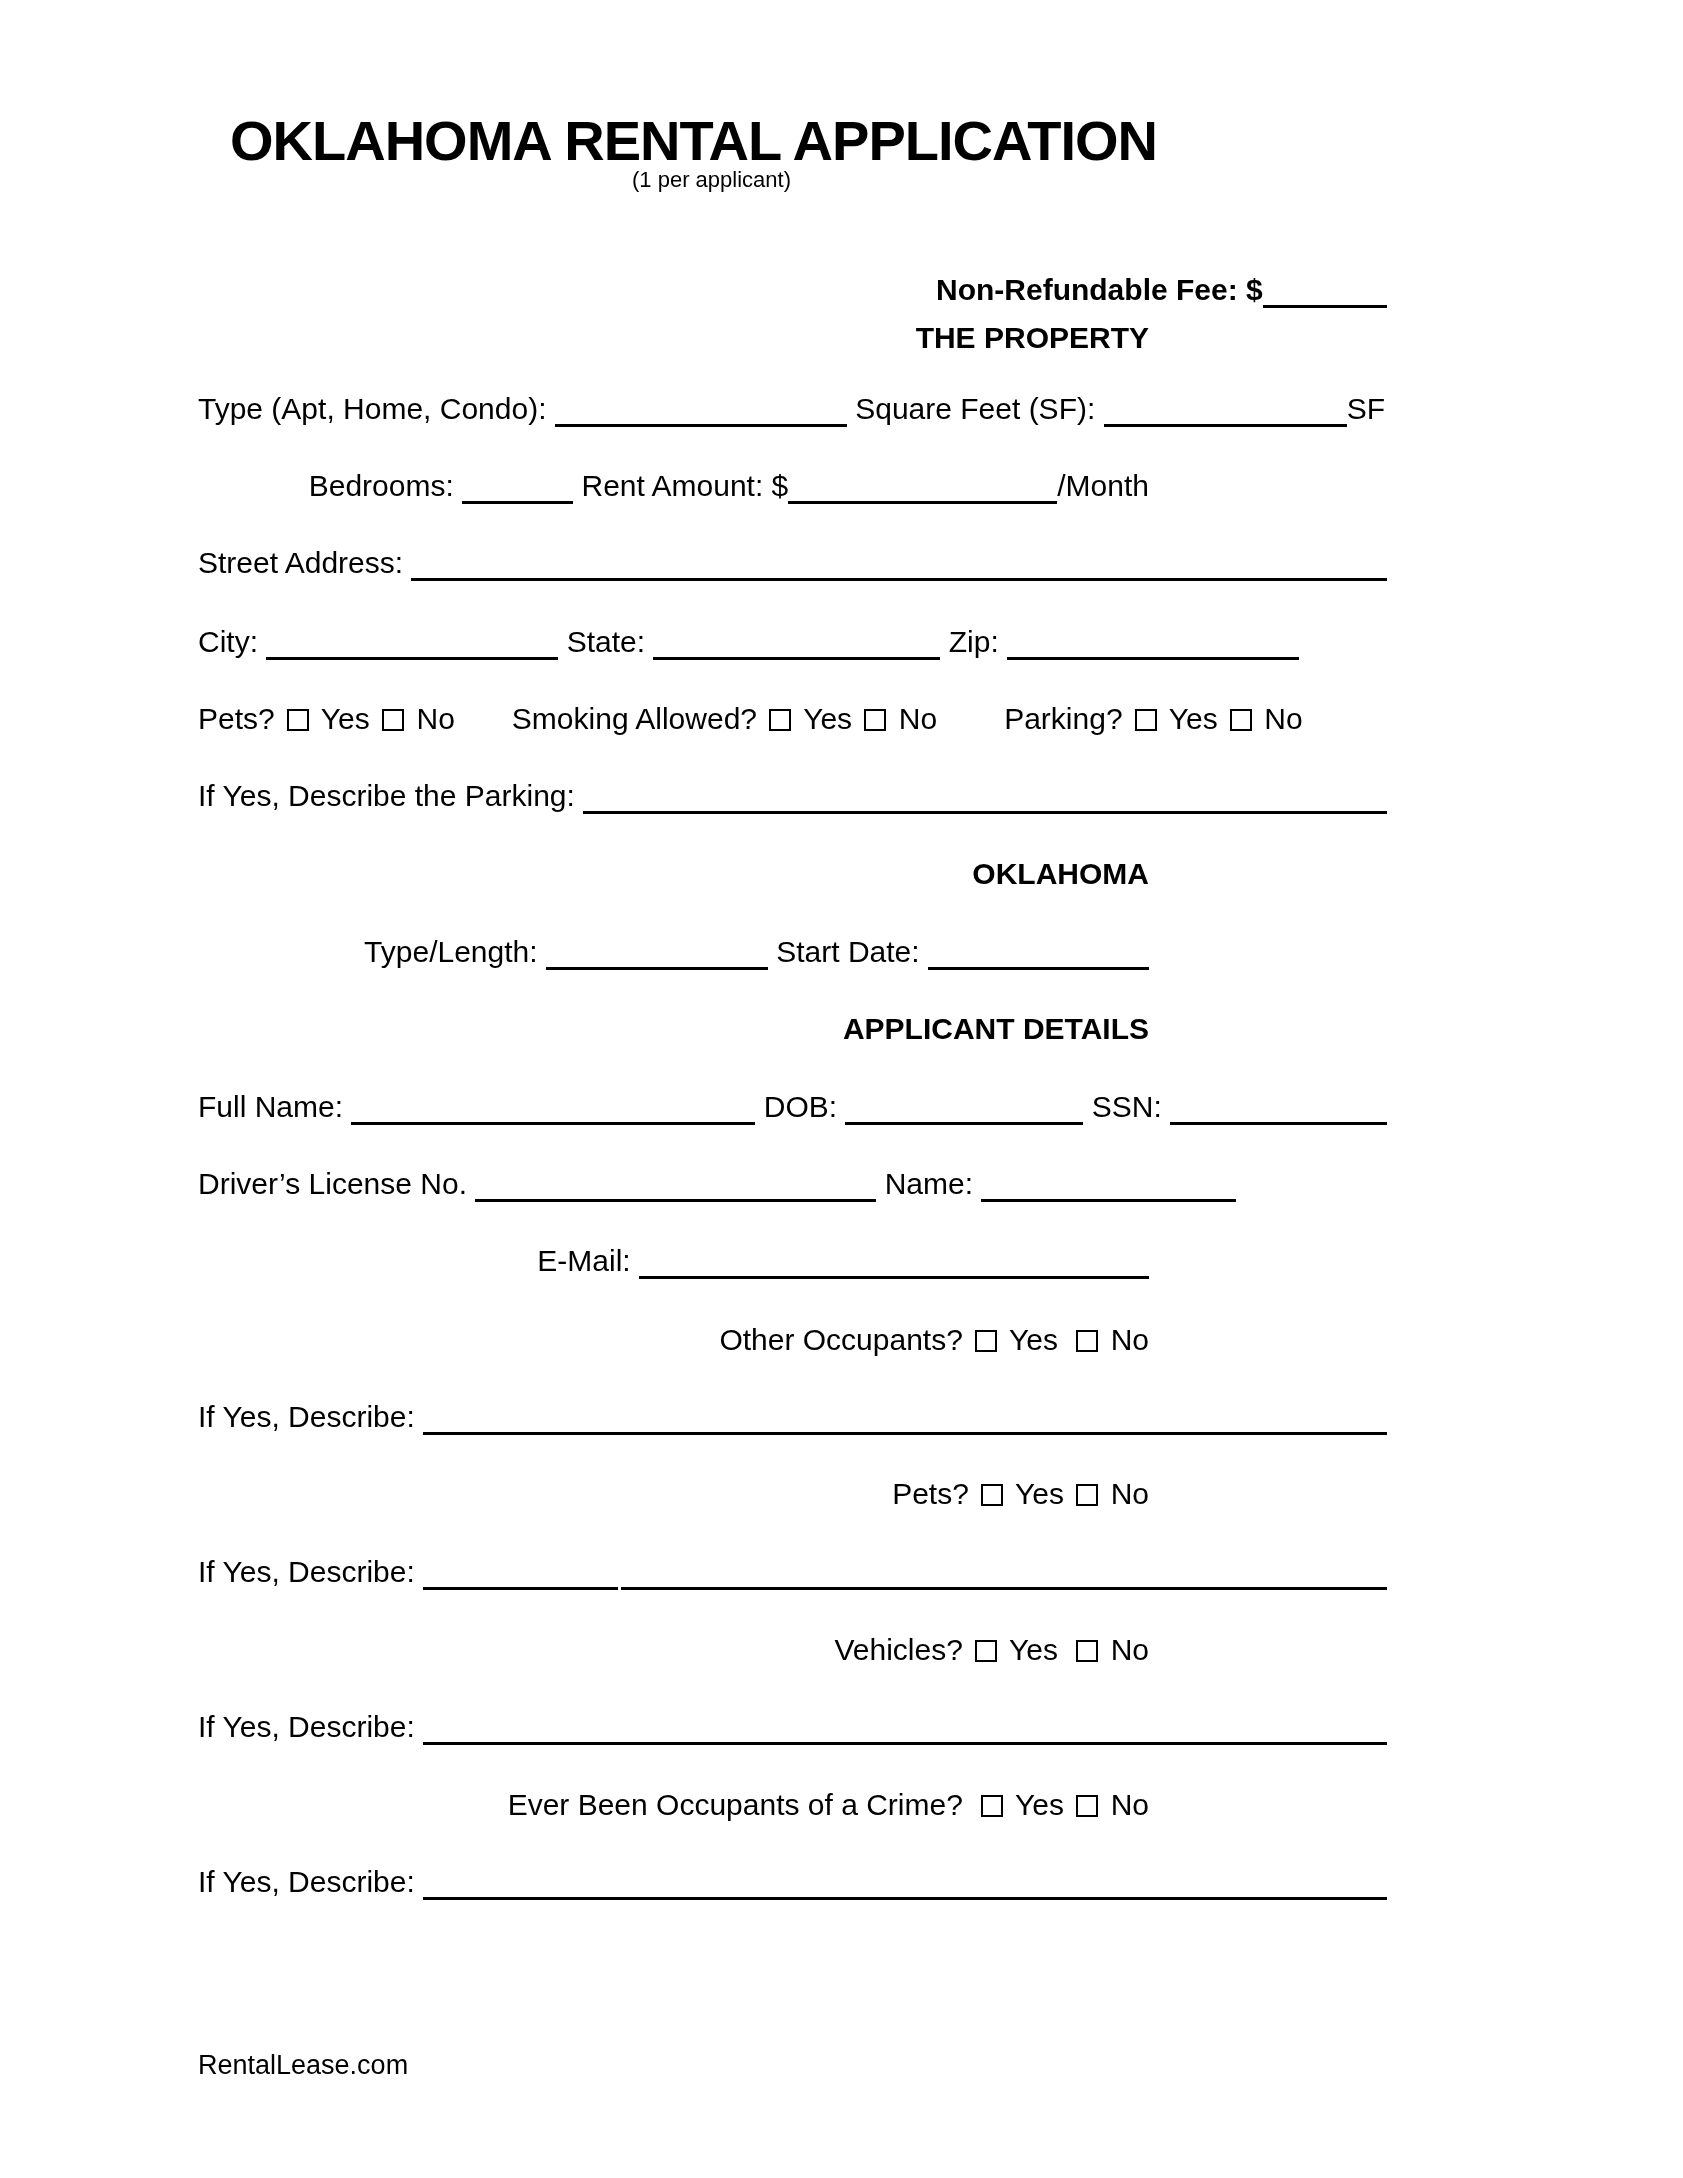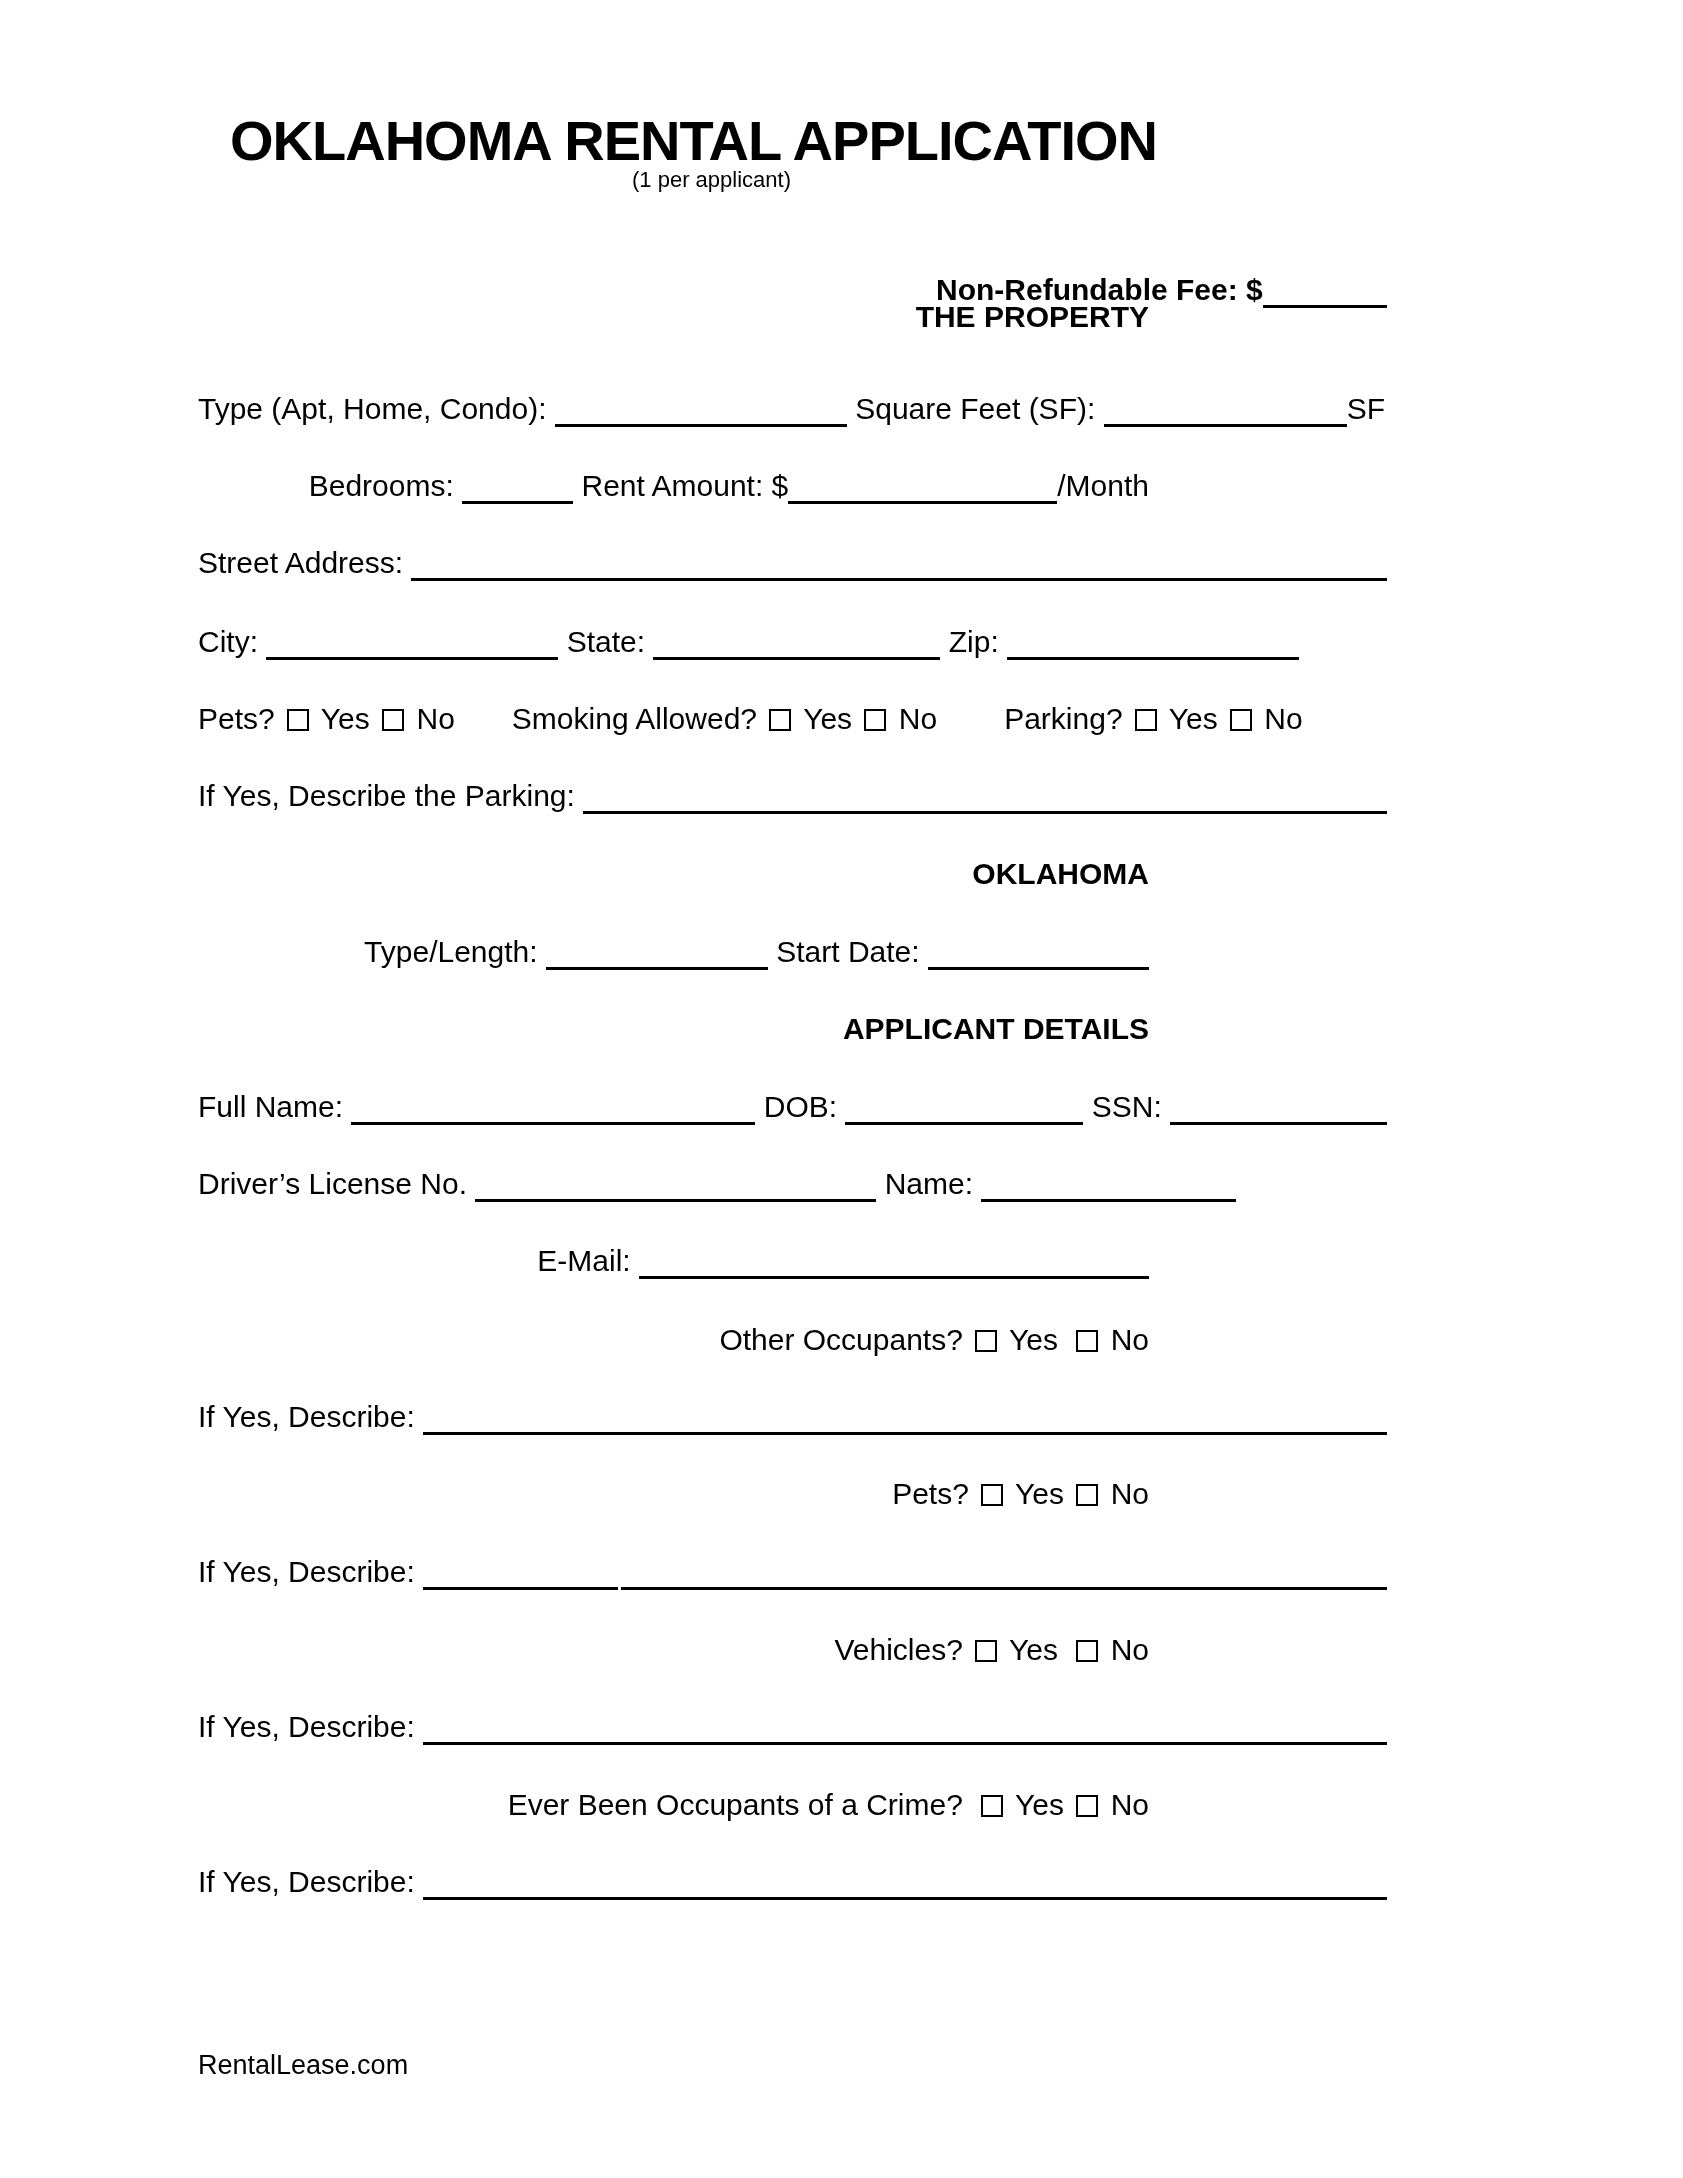--- a/index.html
+++ b/index.html
@@ -82,21 +82,21 @@
 </head>
 <body>
 
 <div id="page">
 
   <div class="line center title" style="top:113px">OKLAHOMA RENTAL APPLICATION</div>
   <div class="line center subtitle" style="top:169px">(1 per applicant)</div>
 
   <div class="line bold" style="left:936px; top:275px"><span>Non-Refundable Fee: $</span><span class="u" style="width:158px"></span></div>
 
-  <div class="line bold" style="top:302px">THE PROPERTY</div>
+  <div class="line bold" style="top:323px">THE PROPERTY</div>
 
   <div class="line" style="top:394px">
     <span>Type (Apt, Home, Condo):</span>
     <span class="u" style="width:292px"></span>
     <span>Square Feet (SF):</span>
     <span class="u" style="width:243px"></span><span>SF</span>
   </div>
 
   <div class="line" style="top:471px">
     <span>Bedrooms:</span>

